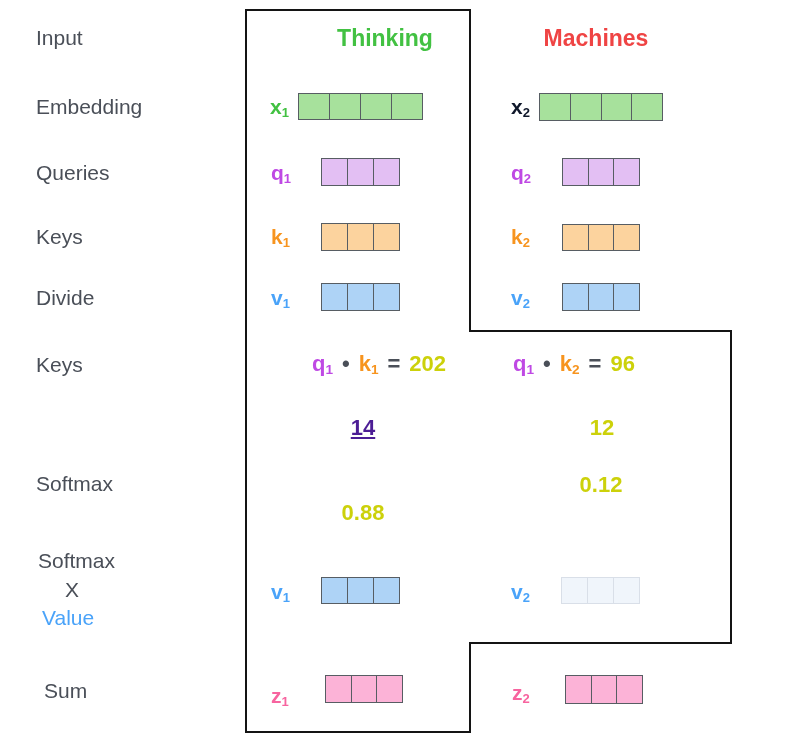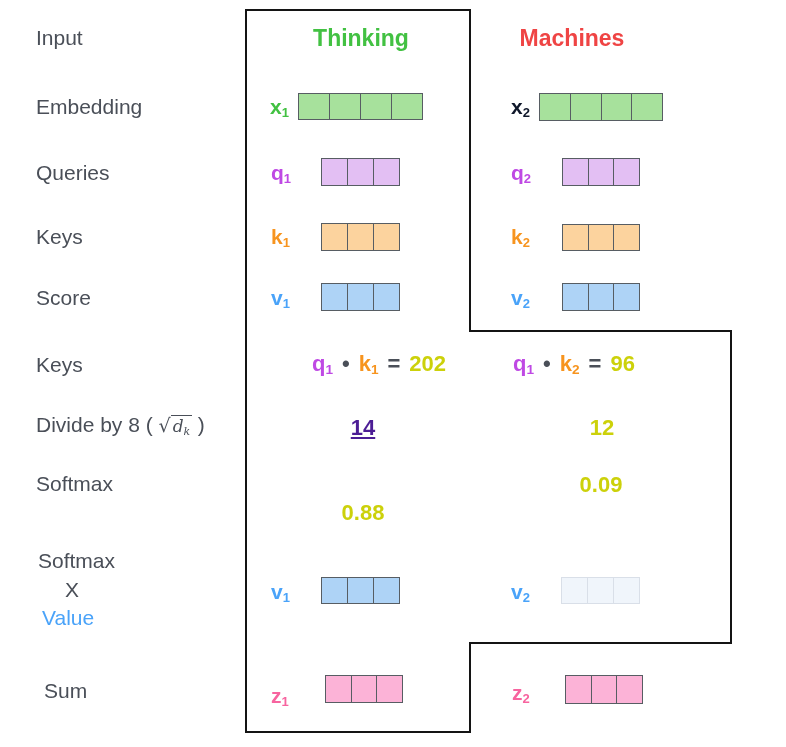--- a/index.html
+++ b/index.html
@@ -8,21 +8,21 @@
     font-family:"Liberation Sans", sans-serif; overflow:hidden;
   }
   .flow-border { position:absolute; left:0; top:0; pointer-events:none; }
 
   .row-label {
     position:absolute; left:36px; font-size:21px; color:#4a4f58;
     white-space:nowrap; line-height:1.1;
   }
   .col-header {
     position:absolute; top:25px; transform:translateX(-50%);
-    font-size:23px; font-weight:bold; white-space:nowrap;
+    font-size:23px; font-weight:bold; white-space:nowrap;margin-left:24px;
   }
   .vec-label {
     position:absolute; font-size:21px; font-weight:bold; white-space:nowrap;
     line-height:1;
   }
   .vec-label sub, .score sub {
     font-size:0.62em; line-height:0; vertical-align:-0.25em;
   }
   .vec-box {
     position:absolute; display:flex; box-sizing:border-box;
@@ -51,30 +51,23 @@
 <div class="canvas">
 
   <svg class="flow-border" width="786" height="747" viewBox="0 0 786 747">
     <polygon points="246,10 470,10 470,331 731,331 731,643 470,643 470,732 246,732" fill="none" stroke="#141414" stroke-width="2"></polygon>
   </svg>
 
   <div class="row-label" style="top:26px">Input</div>
   <div class="row-label" style="top:95px">Embedding</div>
   <div class="row-label" style="top:161px">Queries</div>
   <div class="row-label" style="top:225px">Keys</div>
-  <div class="row-label" style="top:286px">Score</div>
+  <div class="row-label" style="top:286px">Divide</div>
   <div class="row-label" style="top:353px">Keys</div>
 
-  <div class="row-label" style="top:413px">
-    <span>Divide by 8 (</span>
-    <span class="math">
-      <span class="sqrt-sign">√</span><span class="radicand"><span>d</span><sub>k</sub></span>
-    </span>
-    <span>)</span>
-  </div>
 
   <div class="row-label" style="top:472px">Softmax</div>
 
   <div class="row-label" style="top:549px;left:38px">Softmax</div>
   <div class="row-label" style="top:578px;left:65px">X</div>
   <div class="row-label" style="top: 606px; left: 42px; color: rgb(74, 163, 249);">Value</div>
 
   <div class="row-label" style="top:679px;left:44px">Sum</div>
 
   <div class="col-header" style="left: 361px; color: rgb(66, 193, 66);">Thinking</div>
@@ -146,21 +139,21 @@
     <span style="color: rgb(74, 79, 88);">•</span>
     <span style="color: rgb(247, 148, 30);"><span>k</span><sub>2</sub></span>
     <span style="color: rgb(74, 79, 88);">=</span>
     <span style="color: rgb(204, 209, 10);">96</span>
   </div>
 
   <div class="num" style="left: 363px; top: 417px; color: #4c1d95; text-decoration: underline;">14</div>
   <div class="num" style="left: 602px; top: 417px; color: rgb(204, 209, 10);">12</div>
 
   <div class="num" style="left: 363px; top: 474px; color: rgb(204, 209, 10); margin-top: 28px;">0.88</div>
-  <div class="num" style="left: 601px; top: 474px; color: rgb(204, 209, 10);">0.09</div>
+  <div class="num" style="left: 601px; top: 474px; color: rgb(204, 209, 10);">0.12</div>
 
   <div class="vec-label" style="left: 271px; top: 581px; color: rgb(74, 163, 249);"><span>v</span><sub>1</sub></div>
   <div class="vec-box" style="left: 321px; top: 577px; width: 79px; height: 27px; --fill: #aed3f6; --bcol: #575d63;">
       <div class="cell"></div>
       <div class="cell"></div>
       <div class="cell"></div>
     </div>
   <div class="vec-label" style="left: 511px; top: 581px; color: rgb(74, 163, 249);"><span>v</span><sub>2</sub></div>
   <div class="vec-box" style="left: 561px; top: 577px; width: 79px; height: 27px; --fill: #f0f5fb; --bcol: #d9dfe8;">
       <div class="cell"></div>

